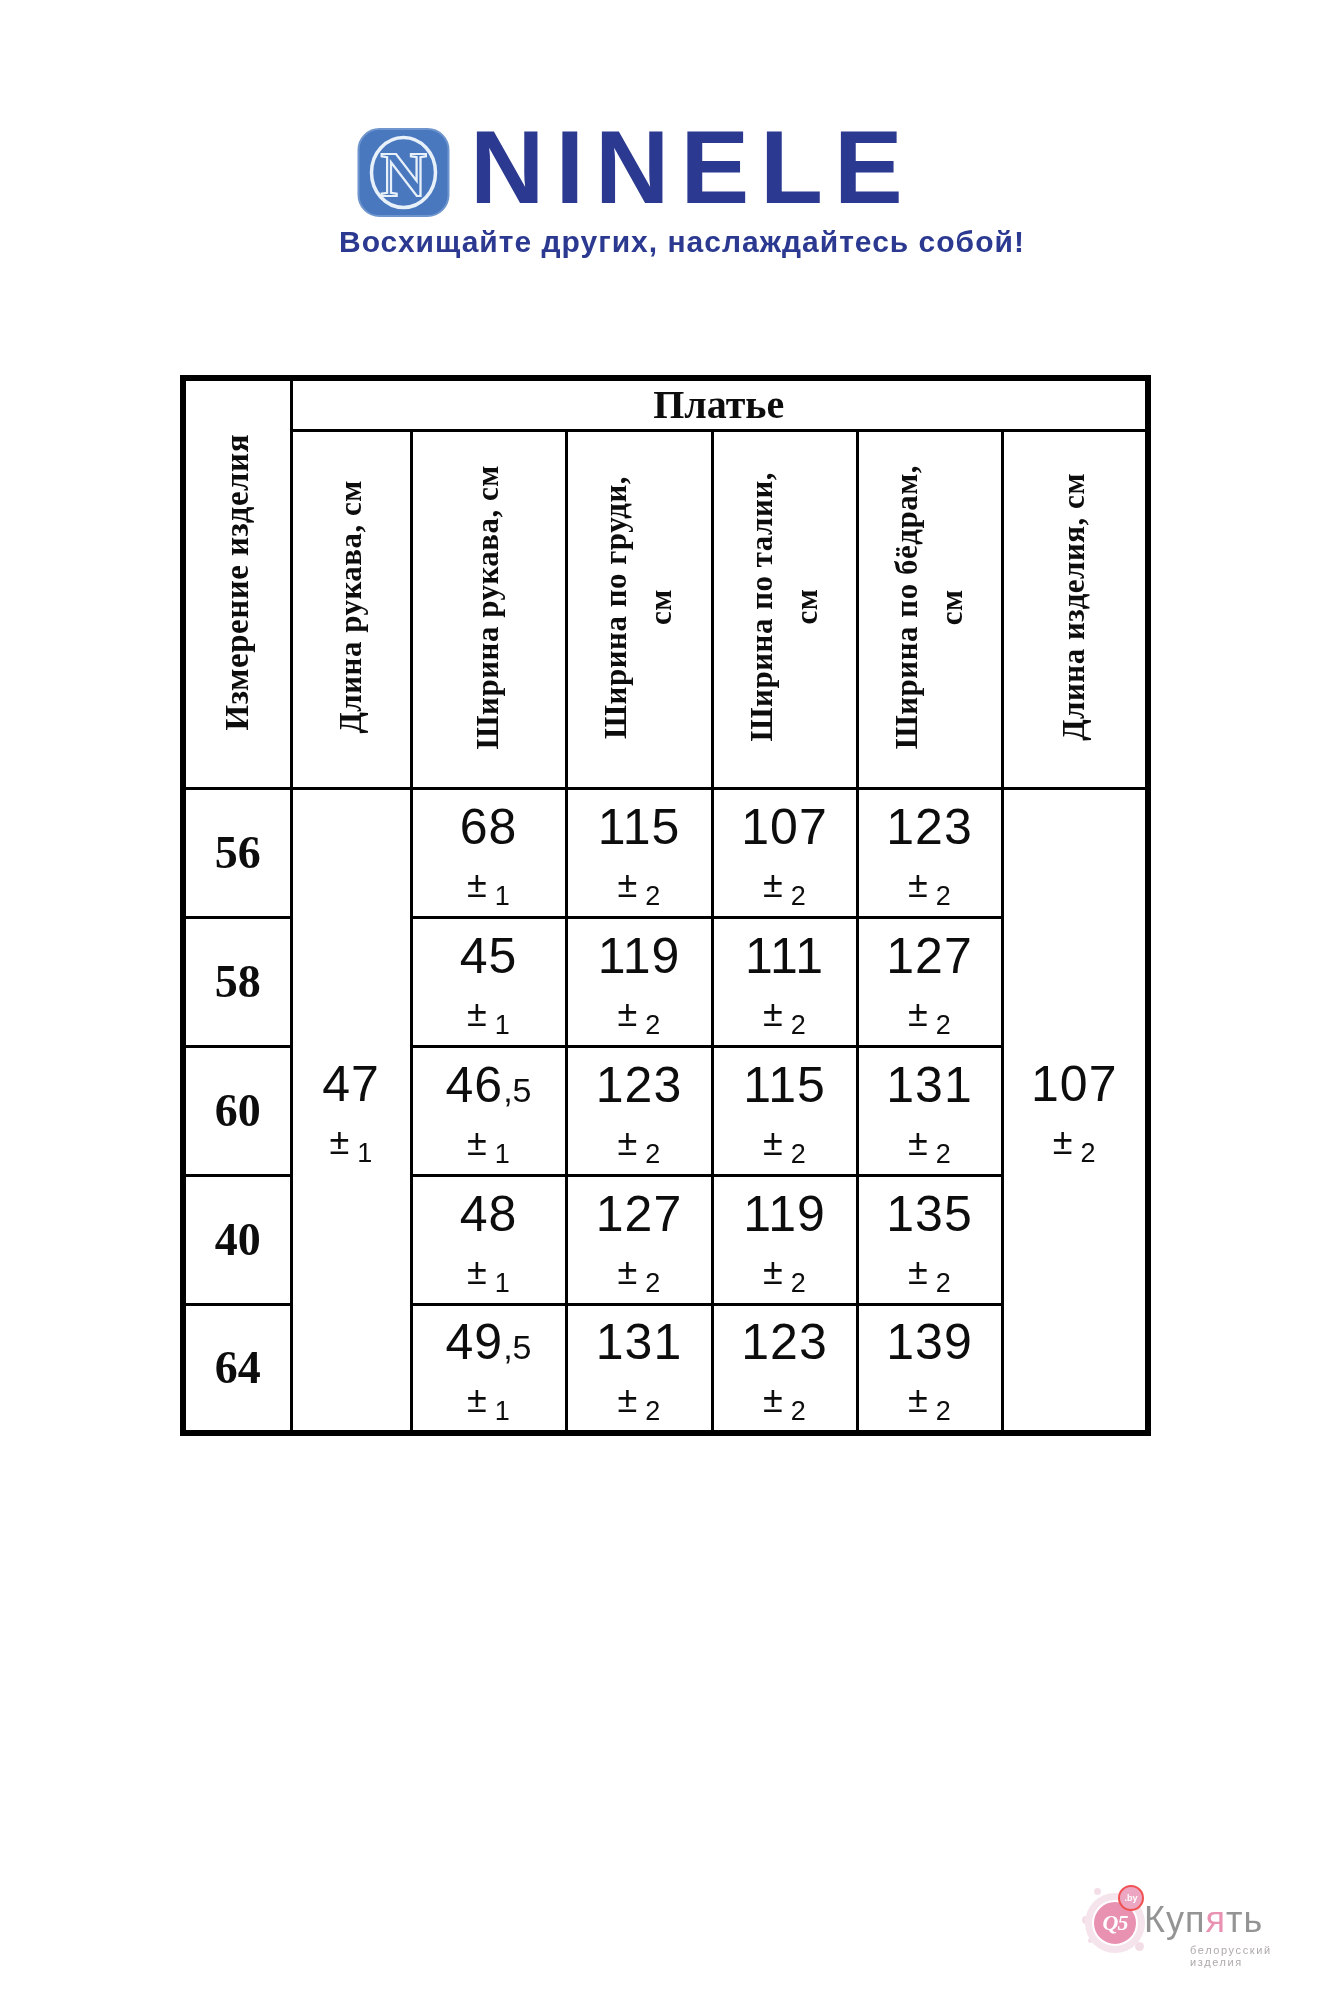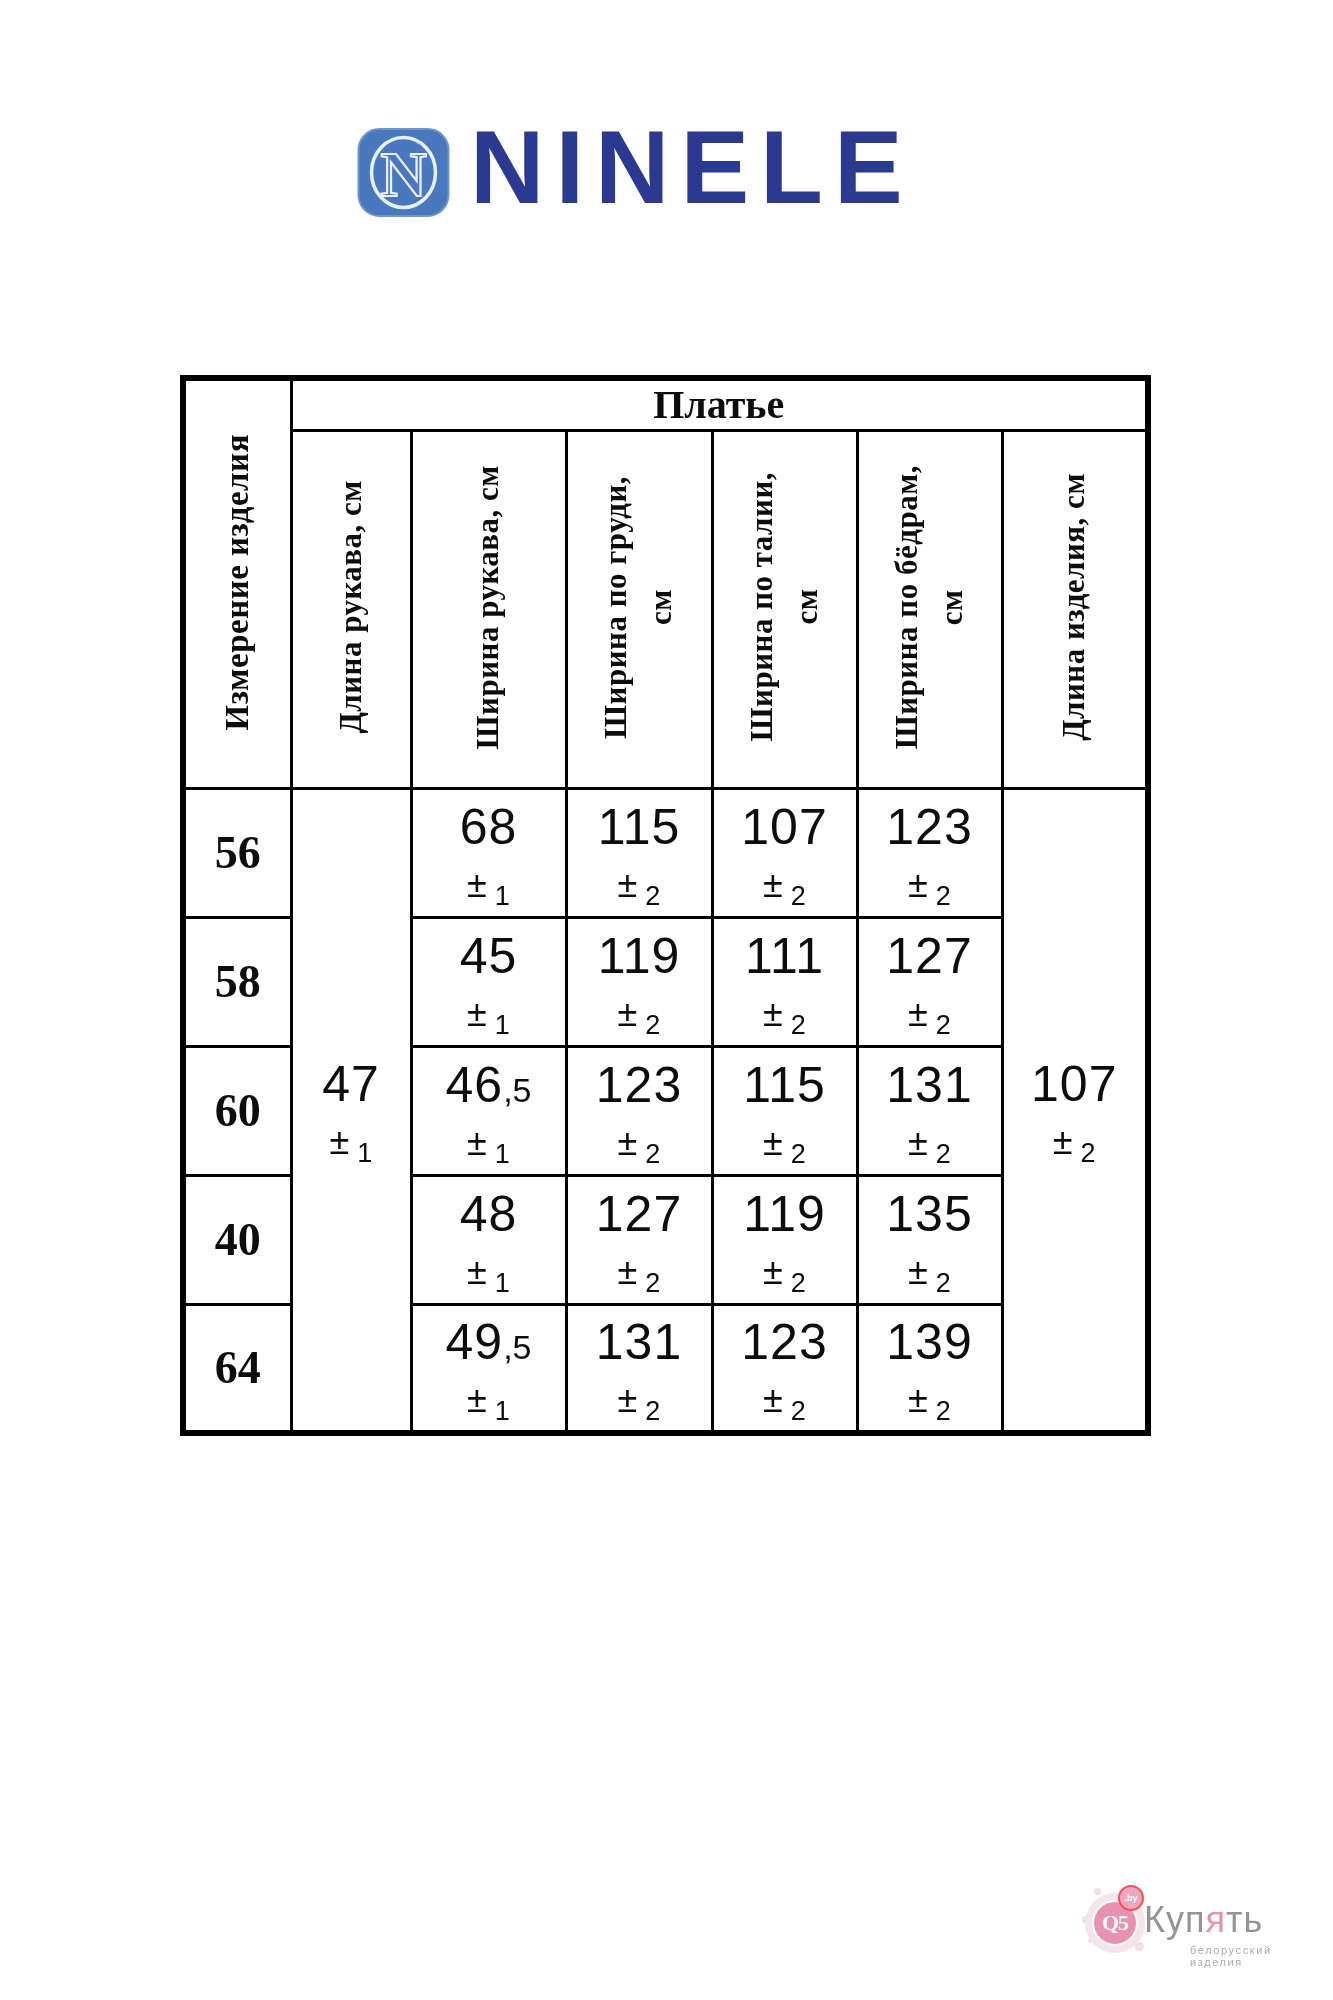--- a/index.html
+++ b/index.html
@@ -38,21 +38,21 @@
 
   
   .watermark{position:absolute;left:1078px;top:1866px;width:240px;height:100px;opacity:0.92;}
   .wm-dot{position:absolute;border-radius:50%;background:#F3DCE5;}
   .wm-halo{position:absolute;left:7px;top:27px;width:60px;height:60px;border-radius:50%;
            background:#F5E2EA;}
   .wm-core{position:absolute;left:14px;top:34px;width:46px;height:46px;border-radius:50%;
            background:#E888AB;border:2px solid #fff;box-sizing:border-box;
            display:flex;align-items:center;justify-content:center;}
   .wm-q5{color:#fff;font-size:22px;font-weight:bold;font-family:"Liberation Serif",serif;
-         letter-spacing:-1px;}
+         font-style:italic;letter-spacing:-1px;}
   .wm-by{position:absolute;left:40px;top:19px;width:26px;height:26px;border-radius:50%;
          background:#EC9FBC;border:2px solid #ef4444;box-sizing:border-box;
          display:flex;align-items:center;justify-content:center;
          color:#fff;font-size:9px;font-weight:bold;}
   .wm-title{position:absolute;left:66px;top:36px;font-family:"Liberation Sans",sans-serif;
             font-size:36px;line-height:1;color:#8C8C8C;letter-spacing:1px;}
   .wm-title .accent{color:#E888AB;}
   .wm-sub{position:absolute;left:112px;top:78px;font-size:11px;color:#A8A2A2;
           letter-spacing:1.6px;}
 </style>
@@ -61,20 +61,21 @@
 
 <div class="page">
 
   <svg class="brand-icon" viewBox="0 0 93 93">
     <rect x="1.5" y="3" width="90" height="87" rx="21" fill="#4A78BE"></rect>
     <rect x="1.5" y="3" width="90" height="87" rx="21" fill="none" stroke="#6E95CD" stroke-width="2"></rect>
     <ellipse cx="46.5" cy="46.5" rx="32" ry="35" fill="none" stroke="#E8F1FA" stroke-width="3.5"></ellipse>
     <text x="46.5" y="70" text-anchor="middle" font-family="Liberation Serif, serif" font-size="64" font-weight="bold" fill="none" stroke="#E8F1FA" stroke-width="2.2">N</text>
   </svg>
   <div class="brand-name">NINELE</div>
+  <div class="brand-tagline">Восхищайте других, наслаждайтесь собой!</div>
 
   <table class="size-table">
     <colgroup>
       <col style="width:108px">
         <col style="width:120px">
         <col style="width:155px">
       <col style="width:146px">
         <col style="width:145px">
         <col style="width:145px">
       <col style="width:146px">

